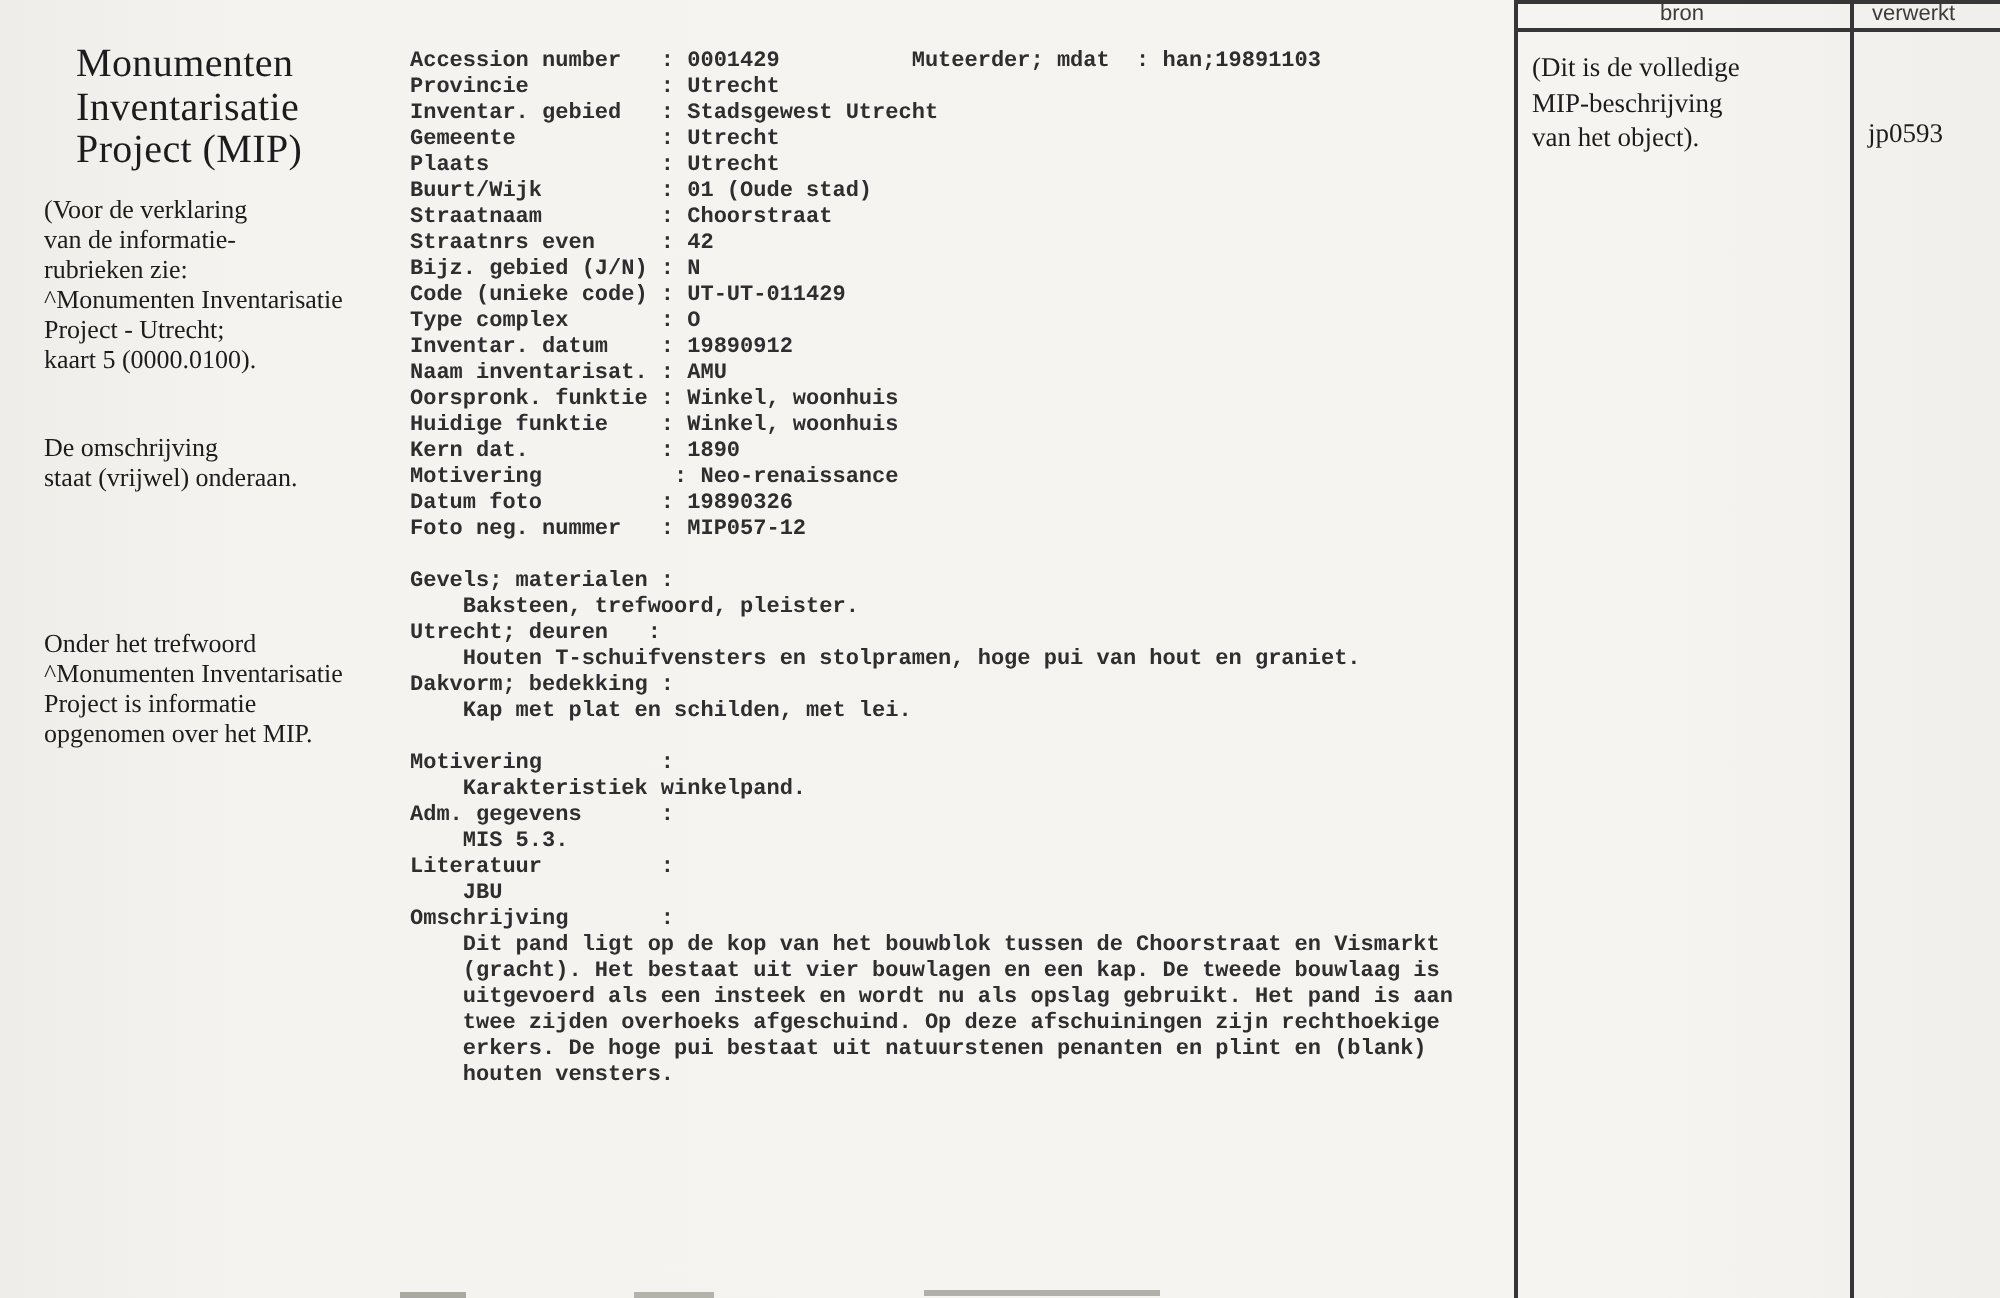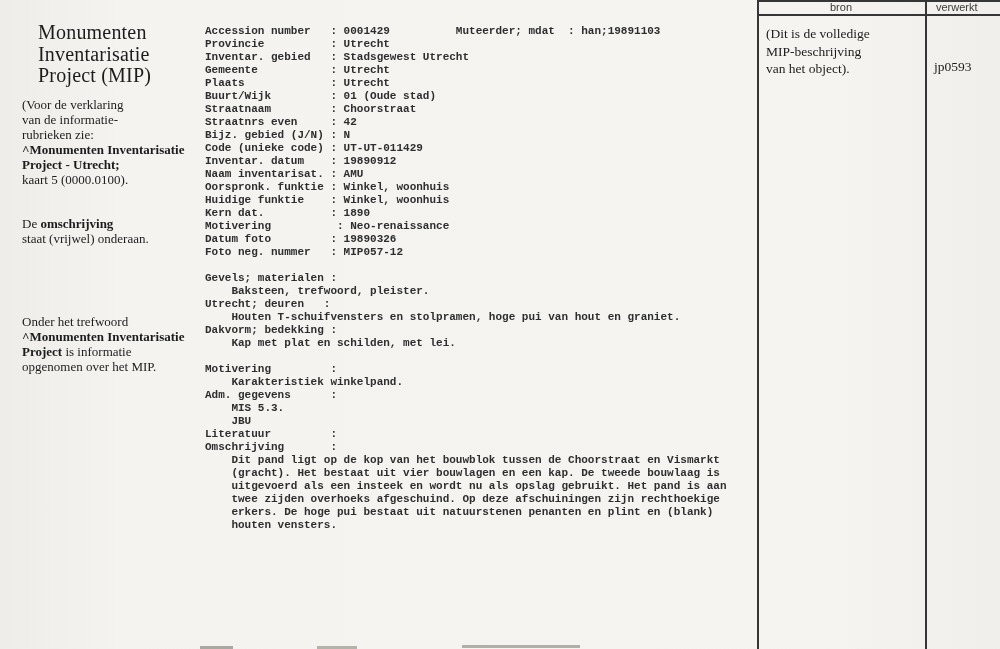--- a/index.html
+++ b/index.html
@@ -12,21 +12,21 @@
   .sidebar-title{
     position:absolute;left:22px;top:6px;margin:16px;
     font-family:"Liberation Serif",serif;font-size:20px;line-height:21.5px;
     font-weight:normal;color:#1c1c1c;white-space:pre-line;letter-spacing:.2px;
   }
   .note{
     position:absolute;left:22px;margin:0;width:175px;
     font-family:"Liberation Serif",serif;font-size:13px;line-height:15px;
     color:#1c1c1c;white-space:pre-line;
   }
-  .note b{font-weight:bold;}
+  .note b{font-weight:normal;}
   #note1{top:97px}
   #note2{top:216px}
   #note3{top:314px}
   
   .record{
     position:absolute;left:205px;top:25px;
     font-family:"Liberation Mono",monospace;font-size:11px;
     font-weight:bold;color:#2e2e2e;
   }
   .rrow{white-space:pre;height:13px;line-height:13px;}
@@ -83,42 +83,43 @@
       <div class="rrow">Accession number   : 0001429          Muteerder; mdat  : han;19891103</div>
       <div class="rrow">Provincie          : Utrecht</div>
       <div class="rrow">Inventar. gebied   : Stadsgewest Utrecht</div>
       <div class="rrow">Gemeente           : Utrecht</div>
       <div class="rrow">Plaats             : Utrecht</div>
       <div class="rrow">Buurt/Wijk         : 01 (Oude stad)</div>
       <div class="rrow">Straatnaam         : Choorstraat</div>
       <div class="rrow">Straatnrs even     : 42</div>
       <div class="rrow">Bijz. gebied (J/N) : N</div>
       <div class="rrow">Code (unieke code) : UT-UT-011429</div>
+      <div class="rrow">Type complex       : O</div>
       <div class="rrow">Inventar. datum    : 19890912</div>
       <div class="rrow">Naam inventarisat. : AMU</div>
       <div class="rrow">Oorspronk. funktie : Winkel, woonhuis</div>
       <div class="rrow">Huidige funktie    : Winkel, woonhuis</div>
       <div class="rrow">Kern dat.          : 1890</div>
       <div class="rrow">Motivering          : Neo-renaissance</div>
       <div class="rrow">Datum foto         : 19890326</div>
       <div class="rrow">Foto neg. nummer   : MIP057-12</div>
       <div class="rrow">&nbsp;</div>
       <div class="rrow">Gevels; materialen :</div>
       <div class="rrow">    Baksteen, trefwoord, pleister.</div>
       <div class="rrow">Utrecht; deuren   :</div>
       <div class="rrow">    Houten T-schuifvensters en stolpramen, hoge pui van hout en graniet.</div>
       <div class="rrow">Dakvorm; bedekking :</div>
       <div class="rrow">    Kap met plat en schilden, met lei.</div>
       <div class="rrow">&nbsp;</div>
       <div class="rrow">Motivering         :</div>
       <div class="rrow">    Karakteristiek winkelpand.</div>
       <div class="rrow">Adm. gegevens      :</div>
       <div class="rrow">    MIS 5.3.</div>
+      <div class="rrow">Literatuur         :</div>
       <div class="rrow">    JBU</div>
-      <div class="rrow">Literatuur         :</div>
       <div class="rrow">Omschrijving       :</div>
       <div class="rrow">    Dit pand ligt op de kop van het bouwblok tussen de Choorstraat en Vismarkt</div>
       <div class="rrow">    (gracht). Het bestaat uit vier bouwlagen en een kap. De tweede bouwlaag is</div>
       <div class="rrow">    uitgevoerd als een insteek en wordt nu als opslag gebruikt. Het pand is aan</div>
       <div class="rrow">    twee zijden overhoeks afgeschuind. Op deze afschuiningen zijn rechthoekige</div>
       <div class="rrow">    erkers. De hoge pui bestaat uit natuurstenen penanten en plint en (blank)</div>
       <div class="rrow">    houten vensters.</div>
     </div>
 
   <div class="vline" id="vline-bron"></div>

